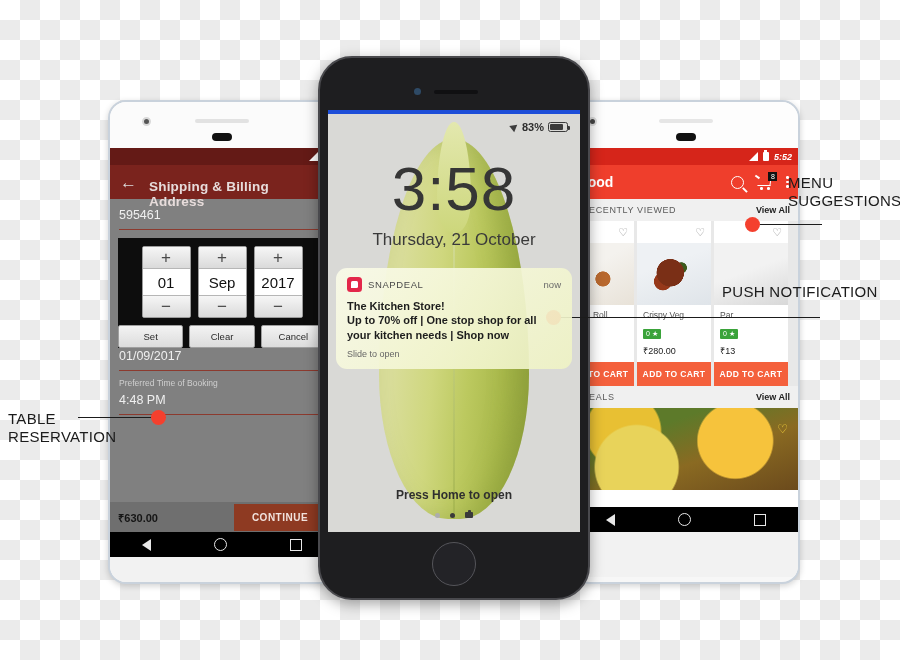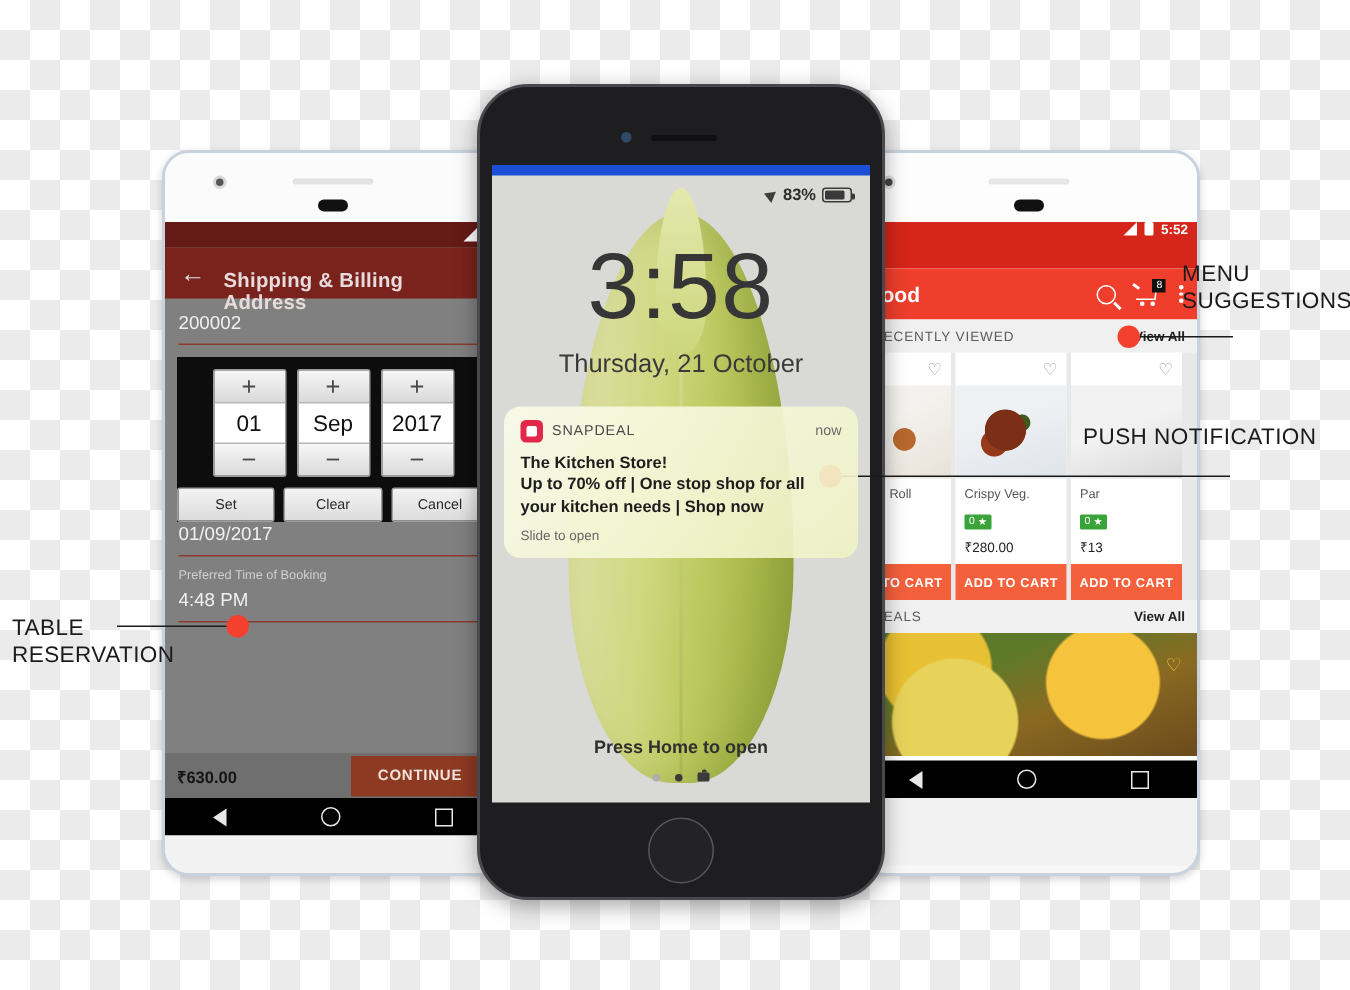--- a/index.html
+++ b/index.html
@@ -67,21 +67,21 @@
   #phone-right{
     left:572px;top:100px;width:224px;height:480px;
     background:#f7f7f7;border-radius:18px;border:2px solid #c9d2dc;
     box-shadow:0 2px 6px rgba(0,0,0,.18);overflow:hidden;
   }
   #phone-right .bezel-top{height:46px;background:#fdfdfd;position:relative;}
   #phone-right .cam{position:absolute;left:14px;top:15px;width:9px;height:9px;border-radius:50%;background:#444;border:2px solid #ddd;box-sizing:border-box;}
   #phone-right .speaker{position:absolute;left:50%;transform:translateX(-50%);top:17px;width:54px;height:4px;border-radius:2px;background:#e6e6e6;}
   #phone-right .home-pill{position:absolute;left:50%;transform:translateX(-50%);top:31px;width:20px;height:8px;border-radius:5px;background:#111;}
   .r-screen{position:relative;height:384px;overflow:hidden;background:#fff;}
-  .r-statusbar{height:31px;background:#d6251a;display:flex;align-items:flex-start;justify-content:flex-end;gap:5px;padding-right:6px;}
+  .r-statusbar{height:17px;background:#d6251a;display:flex;align-items:center;justify-content:flex-end;gap:5px;padding-right:6px;font-style:italic;}
   .r-time{color:#fff;font-size:9px;font-weight:600;}
   .r-appbar{height:34px;background:#ef3e2c;display:flex;align-items:center;padding:0 9px;}
   .r-logo{color:#fff;font-size:14px;font-weight:700;}
   .r-icons{margin-left:auto;display:flex;align-items:center;gap:13px;}
   .ic-search{width:11px;height:11px;border:1.8px solid #fff;border-radius:50%;position:relative;}
   .ic-search:after{content:"";position:absolute;right:-5px;bottom:-3px;width:6px;height:1.8px;background:#fff;transform:rotate(45deg);}
   .ic-cart{position:relative;width:16px;height:13px;}
   .ic-cart .body{position:absolute;left:1px;top:1px;width:12px;height:8px;border:1.7px solid #fff;border-top:none;border-left:none;transform:skewX(-8deg);}
   .ic-cart .handle{position:absolute;left:-2px;top:0px;width:5px;height:1.7px;background:#fff;transform:rotate(35deg);}
   .ic-cart .w1,.ic-cart .w2{position:absolute;bottom:-1px;width:2.6px;height:2.6px;border-radius:50%;background:#fff;}
@@ -122,21 +122,21 @@
   
   #phone-center{
     left:318px;top:56px;width:268px;height:540px;
     background:#1e1e20;border-radius:34px;
     border:2px solid #49494d;box-shadow:0 4px 14px rgba(0,0,0,.35);
     overflow:hidden;
   }
   #phone-center .c-top{height:52px;position:relative;}
   #phone-center .c-cam{position:absolute;left:94px;top:30px;width:7px;height:7px;border-radius:50%;background:#2e4a66;}
   #phone-center .c-spk{position:absolute;left:114px;top:32px;width:44px;height:4px;border-radius:2px;background:#101012;}
-  .c-screen{position:relative;margin:0 8px;height:418px;background:#d9d9d6;overflow:hidden;border-top:7px solid #1d4ed8;}
+  .c-screen{position:relative;margin:0 8px;height:418px;background:#d9d9d6;overflow:hidden;border-top:4px solid #1d4ed8;}
   
   .leaf{position:absolute;left:50%;top:6%;transform:translateX(-50%);width:150px;height:380px;
     background:linear-gradient(95deg,#d9dd9a 0 18%,#cfd77e 40%,#bcc95f 60%,#a8b84a 80%,#93a33c 100%);
     border-radius:50% 50% 46% 46% / 62% 62% 38% 38%;
     box-shadow:inset -14px 0 26px rgba(120,140,50,.35);}
   .leaf:before{content:"";position:absolute;left:50%;top:0;width:2px;height:100%;
     background:linear-gradient(#e8eec0,#9fb04a);transform:translateX(-50%);opacity:.65;}
   .leaf-tip{position:absolute;left:50%;top:2%;transform:translateX(-50%) ;width:34px;height:110px;
     background:linear-gradient(#e3e8ae,#cdd77c);border-radius:50% 50% 40% 40%/70% 70% 30% 30%;}
   .c-status{position:relative;z-index:4;height:18px;display:flex;align-items:center;justify-content:flex-end;gap:4px;padding:4px 12px 0 0;}
@@ -199,21 +199,21 @@
       <div class="sig"></div>
       <div class="bat"></div>
     </div>
 
     <div class="l-appbar">
       <div class="l-back">←</div>
       <div class="l-title">Shipping &amp; Billing Address</div>
     </div>
 
     <div class="l-form">
-      <div class="l-val">200002</div>
+      <div class="l-val">595461</div>
       <div class="l-underline"></div>
       <div class="l-lbl">Telephone</div>
       <div class="l-val">7228830504</div>
       <div class="l-underline"></div>
     </div>
 
     <div class="l-picker">
       <div class="spin-row">
         <div class="spin">
           <div class="pm">+</div>

